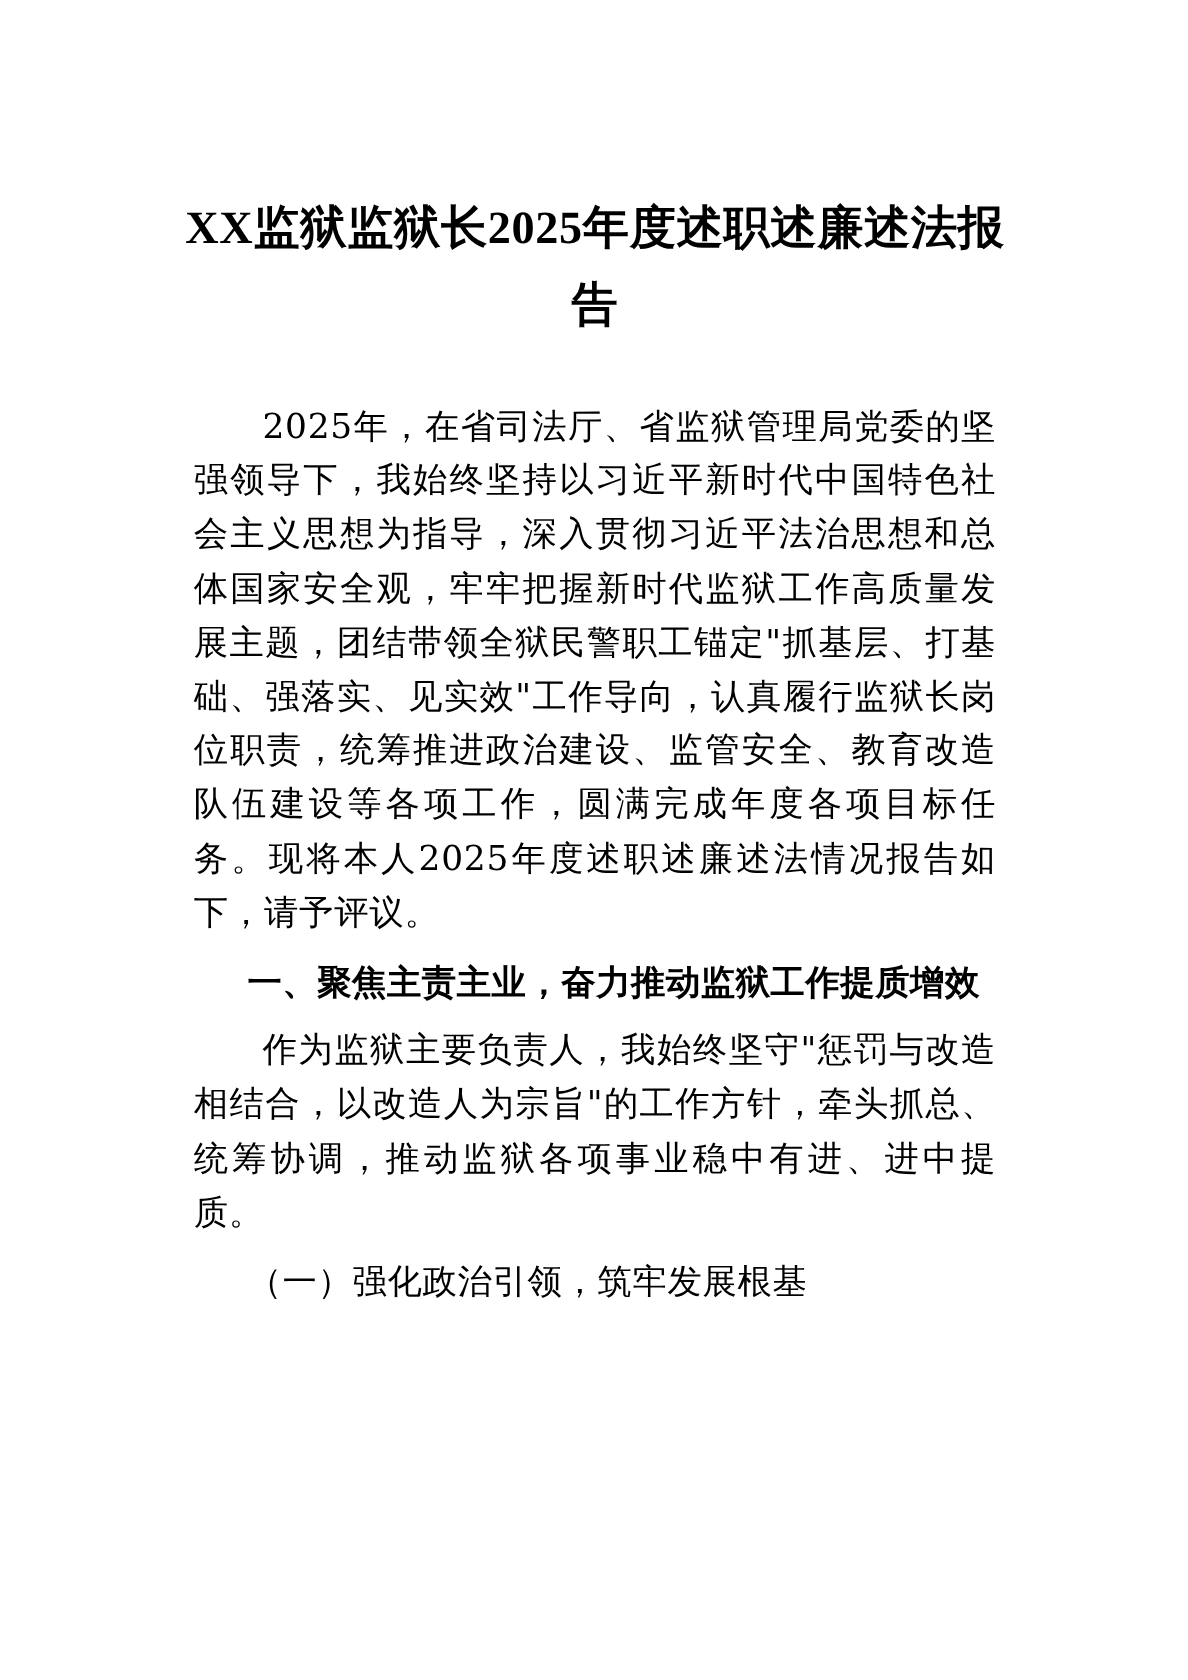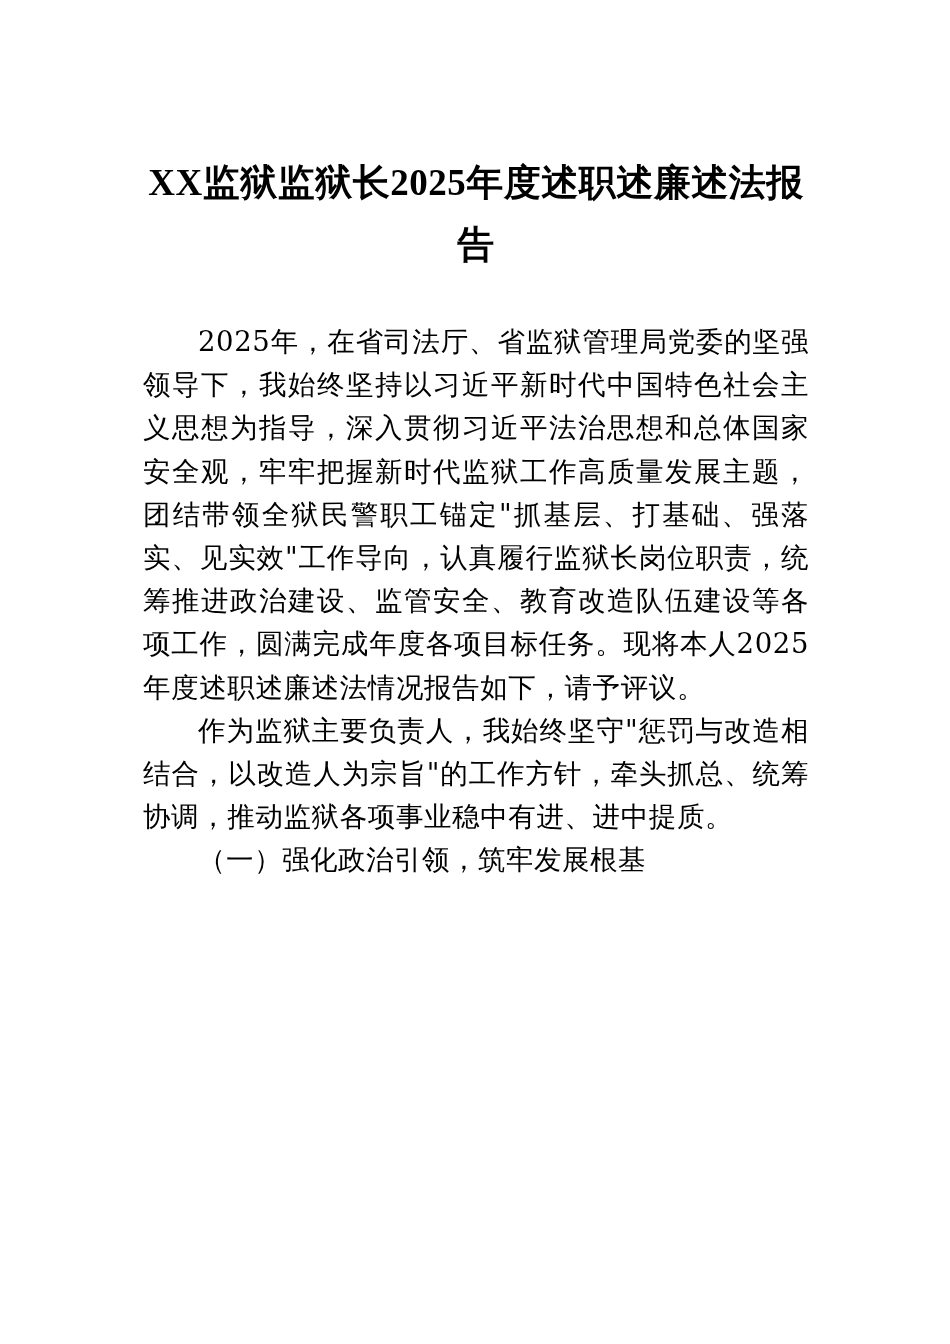--- a/index.html
+++ b/index.html
@@ -41,21 +41,21 @@
     font-size: 37px;
     line-height: 62px;
     text-align: center;
     letter-spacing: 0.5px;
     padding-top: 152px;
     text-align-last: center;
   }
 
   
   .para {
-    margin: 0;
+    margin: 12px;
     padding: 0;
     font-family: "DejaVu Serif", "Liberation Serif", serif;
     font-size: 27.5px;
     line-height: 43.2px;
     text-align: justify;
     text-justify: inter-ideograph;
     text-align-last: left;
     font-weight: 400;
     letter-spacing: 0.6px;
     word-spacing: 1px;
@@ -97,20 +97,21 @@
 </head>
 <body>
 
 <div class="page">
   <div class="content">
 
     <h1 class="doc-title">XX监狱监狱长2025年度述职述廉述法报告</h1>
 
     <p class="para first-block">2025年，在省司法厅、省监狱管理局党委的坚强领导下，我始终坚持以习近平新时代中国特色社会主义思想为指导，深入贯彻习近平法治思想和总体国家安全观，牢牢把握新时代监狱工作高质量发展主题，团结带领全狱民警职工锚定"抓基层、打基础、强落实、见实效"工作导向，认真履行监狱长岗位职责，统筹推进政治建设、监管安全、教育改造队伍建设等各项工作，圆满完成年度各项目标任务。现将本人2025年度述职述廉述法情况报告如下，请予评议。</p>
 
+    <p class="h1-line">一、聚焦主责主业，奋力推动监狱工作提质增效</p>
 
     <p class="para">作为监狱主要负责人，我始终坚守"惩罚与改造相结合，以改造人为宗旨"的工作方针，牵头抓总、统筹协调，推动监狱各项事业稳中有进、进中提质。</p>
 
     <p class="h2-line">（一）强化政治引领，筑牢发展根基</p>
 
 
   </div>
 </div>
 
 </body></html>

